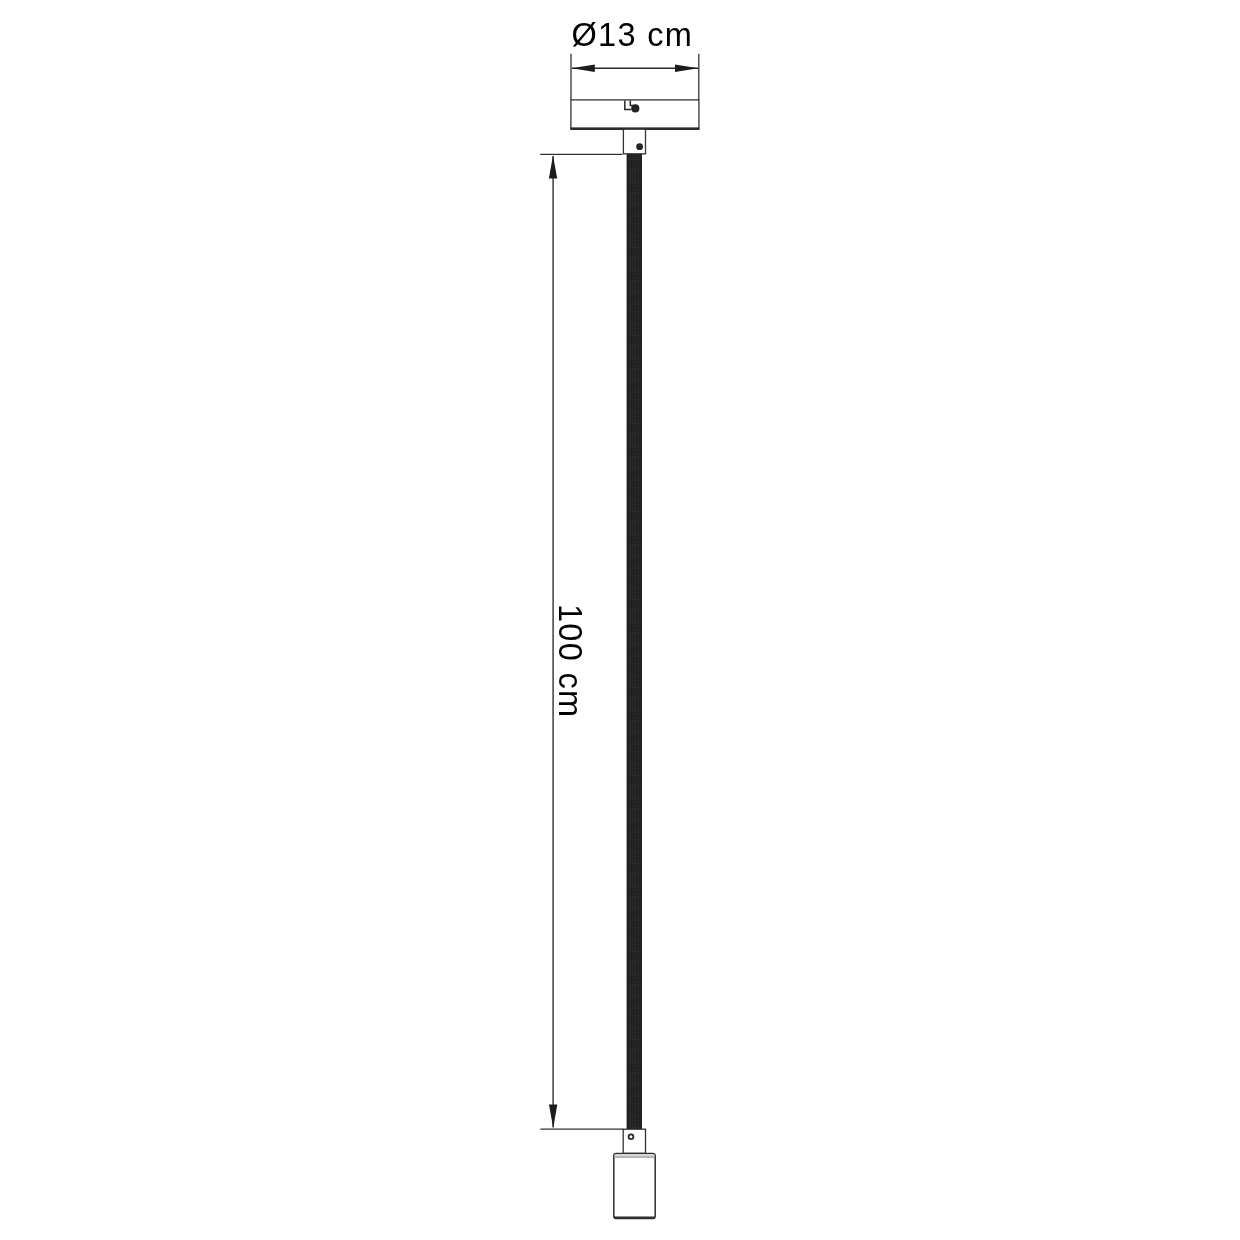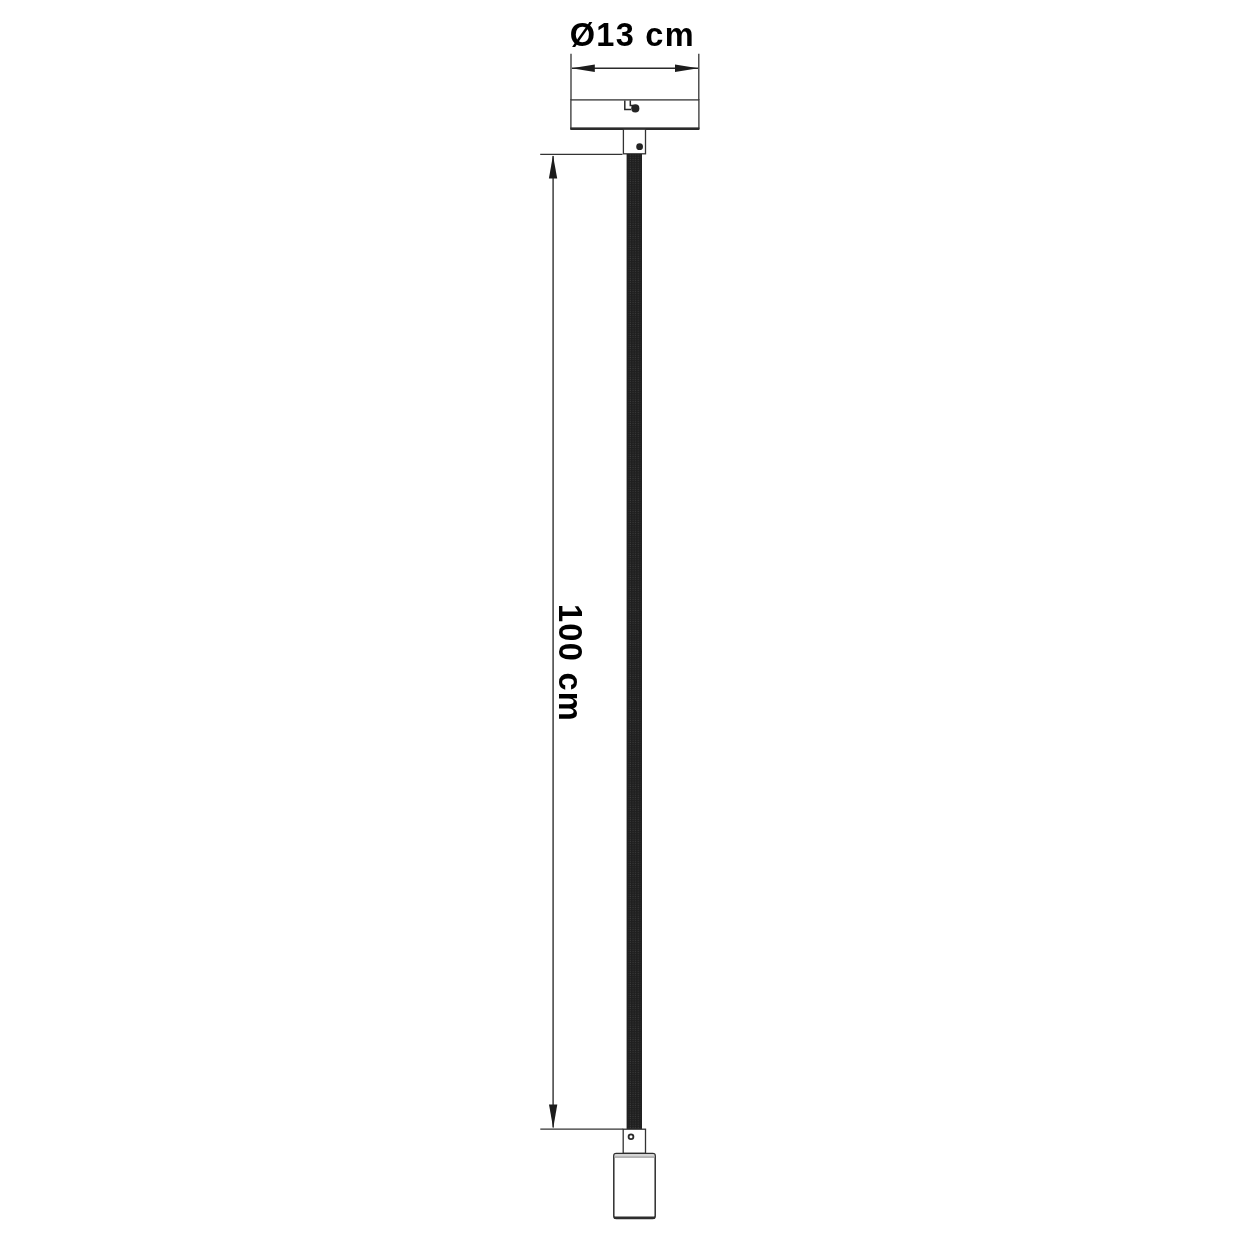--- a/index.html
+++ b/index.html
@@ -1,16 +1,16 @@
 <!DOCTYPE html>
 <html><head>
 <meta charset="utf-8">
 <style>
   html,body{margin:0;padding:0;background:#ffffff;}
-  #stage{position:relative;width:1240px;height:1240px;background:#ffffff;overflow:hidden;font-weight:bold;}
+  #stage{position:relative;width:1240px;height:1240px;background:#ffffff;overflow:hidden;}
   svg{position:absolute;left:0;top:0;}
   text{font-family:"Liberation Sans",sans-serif;fill:#000000;letter-spacing:1.3px;}
 </style>
 </head>
 <body>
 <div id="stage">
 <svg width="1240" height="1240" viewBox="0 0 1240 1240">
   <defs>
     <pattern id="braid" width="2.6" height="2.2" patternUnits="userSpaceOnUse">
       <rect width="2.6" height="2.2" fill="#1f1f1f"></rect>

